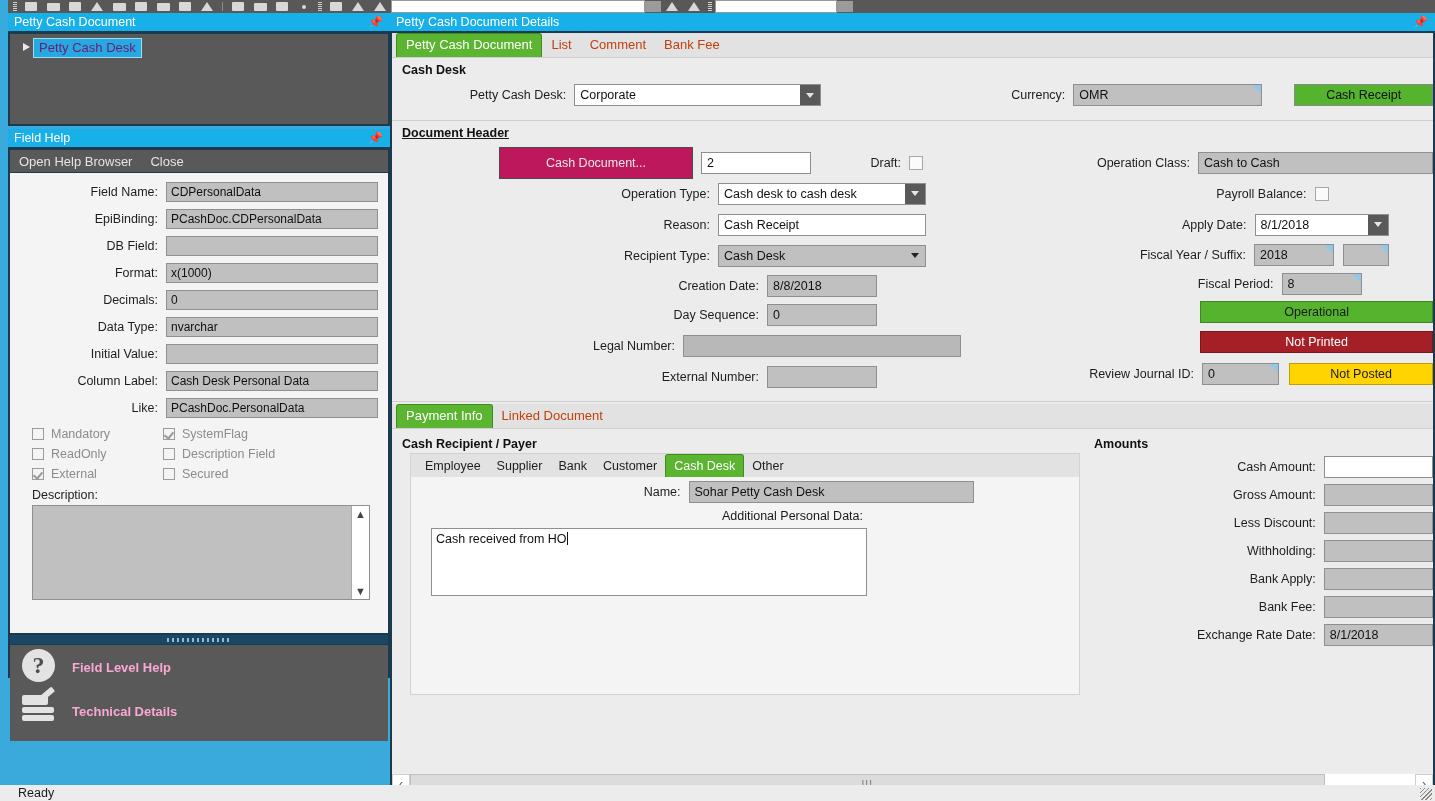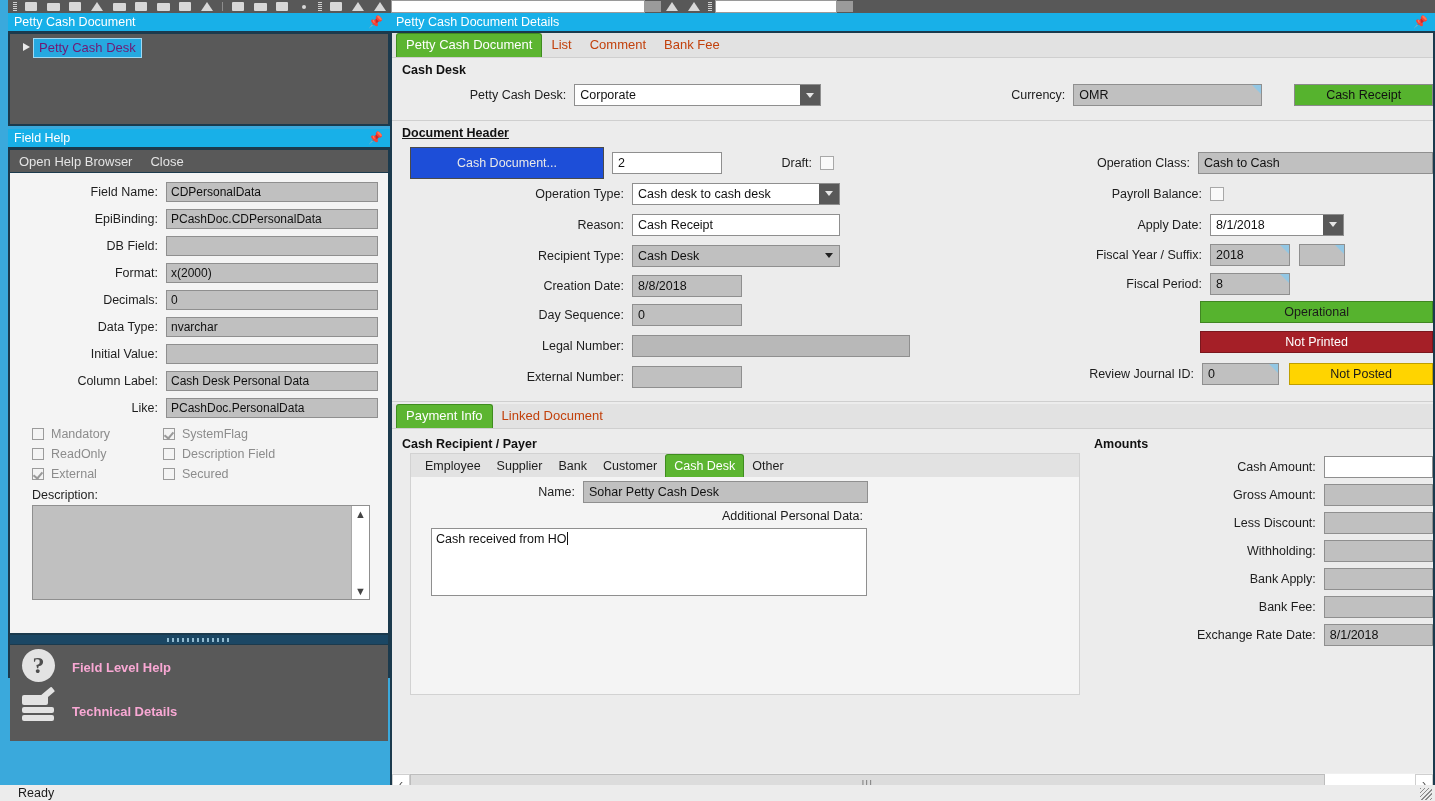--- a/index.html
+++ b/index.html
@@ -108,37 +108,37 @@
   .tabstrip{height:24px;background:#e2e2e2;display:flex;align-items:flex-end;
             border-bottom:1px solid #cfcfcf;padding-left:4px;}
   .tab{font-size:13px;padding:3px 9px 4px 9px;color:#c2410c;cursor:default;line-height:16px;}
   .tab.active{background:#5cb531;color:#fff;border:1px solid #3f8c1f;border-bottom:none;
               border-radius:3px 3px 0 0;}
 
   .section-title{font-weight:bold;font-size:12.5px;padding:5px 0 3px 10px;color:#111;}
 
   .band{background:#ececec;position:relative;}
 
-  .r{display:flex;align-items:center;}
+  .r{display:flex;align-items:center;justify-content:center;}
   .lab{text-align:right;font-size:12.5px;color:#1d1d1d;padding-right:8px;}
   .inp{height:22px;border:1px solid #8f8f8f;background:#fff;font-size:12.5px;line-height:21px;
        padding:0 5px;box-sizing:border-box;color:#111;overflow:hidden;white-space:nowrap;}
   .inp.ro{background:#c0c0c0;}
   .inp.dim{background:#b8b8b8;}
   .corner{position:relative;}
   .corner::after{content:"";position:absolute;right:0;top:0;width:0;height:0;
      border-top:9px solid #93c7e4;border-left:9px solid transparent;}
   .combo{position:relative;}
   .combo .arrow{position:absolute;right:0;top:0;width:20px;height:100%;background:#595959;
      display:flex;align-items:center;justify-content:center;}
   .combo .arrow::after{content:"";width:0;height:0;border-left:4px solid transparent;
      border-right:4px solid transparent;border-top:5px solid #e6e6e6;}
   .combo.flat .arrow{background:transparent;}
   .combo.flat .arrow::after{border-top-color:#222;}
-  .btn-dark{height:32px;background:#1d4ed8;color:#e9e9e9;font-size:12.5px;
+  .btn-dark{height:32px;background:#be185d;color:#e9e9e9;font-size:12.5px;
      display:flex;align-items:center;justify-content:center;border:1px solid #4a4a4a;box-sizing:border-box;}
   .cbox{width:14px;height:14px;border:1px solid #a8a8a8;background:#fafafa;box-sizing:border-box;}
   .statusbtn{height:22px;display:flex;align-items:center;justify-content:center;
      font-size:12.5px;border:1px solid rgba(0,0,0,.25);box-sizing:border-box;}
 
   .hsep{height:1px;background:#cfcfcf;}
 
   .subpanel{background:#f4f4f4;border:1px solid #d2d2d2;box-sizing:border-box;}
   .minitabs{display:flex;align-items:flex-end;height:23px;background:#e2e2e2;padding-left:6px;}
   .minitab{font-size:12.5px;padding:3px 8px;color:#1d1d1d;line-height:16px;}
@@ -266,21 +266,21 @@
           <div class="frow">
             <span class="flabel">EpiBinding:</span>
             <span class="fval" style="width:212px">PCashDoc.CDPersonalData</span>
           </div>
           <div class="frow">
             <span class="flabel">DB Field:</span>
             <span class="fval" style="width:212px"></span>
           </div>
           <div class="frow">
             <span class="flabel">Format:</span>
-            <span class="fval" style="width:212px">x(2000)</span>
+            <span class="fval" style="width:212px">x(1000)</span>
           </div>
           <div class="frow">
             <span class="flabel">Decimals:</span>
             <span class="fval" style="width:212px">0</span>
           </div>
           <div class="frow">
             <span class="flabel">Data Type:</span>
             <span class="fval" style="width:212px">nvarchar</span>
           </div>
           <div class="frow">

